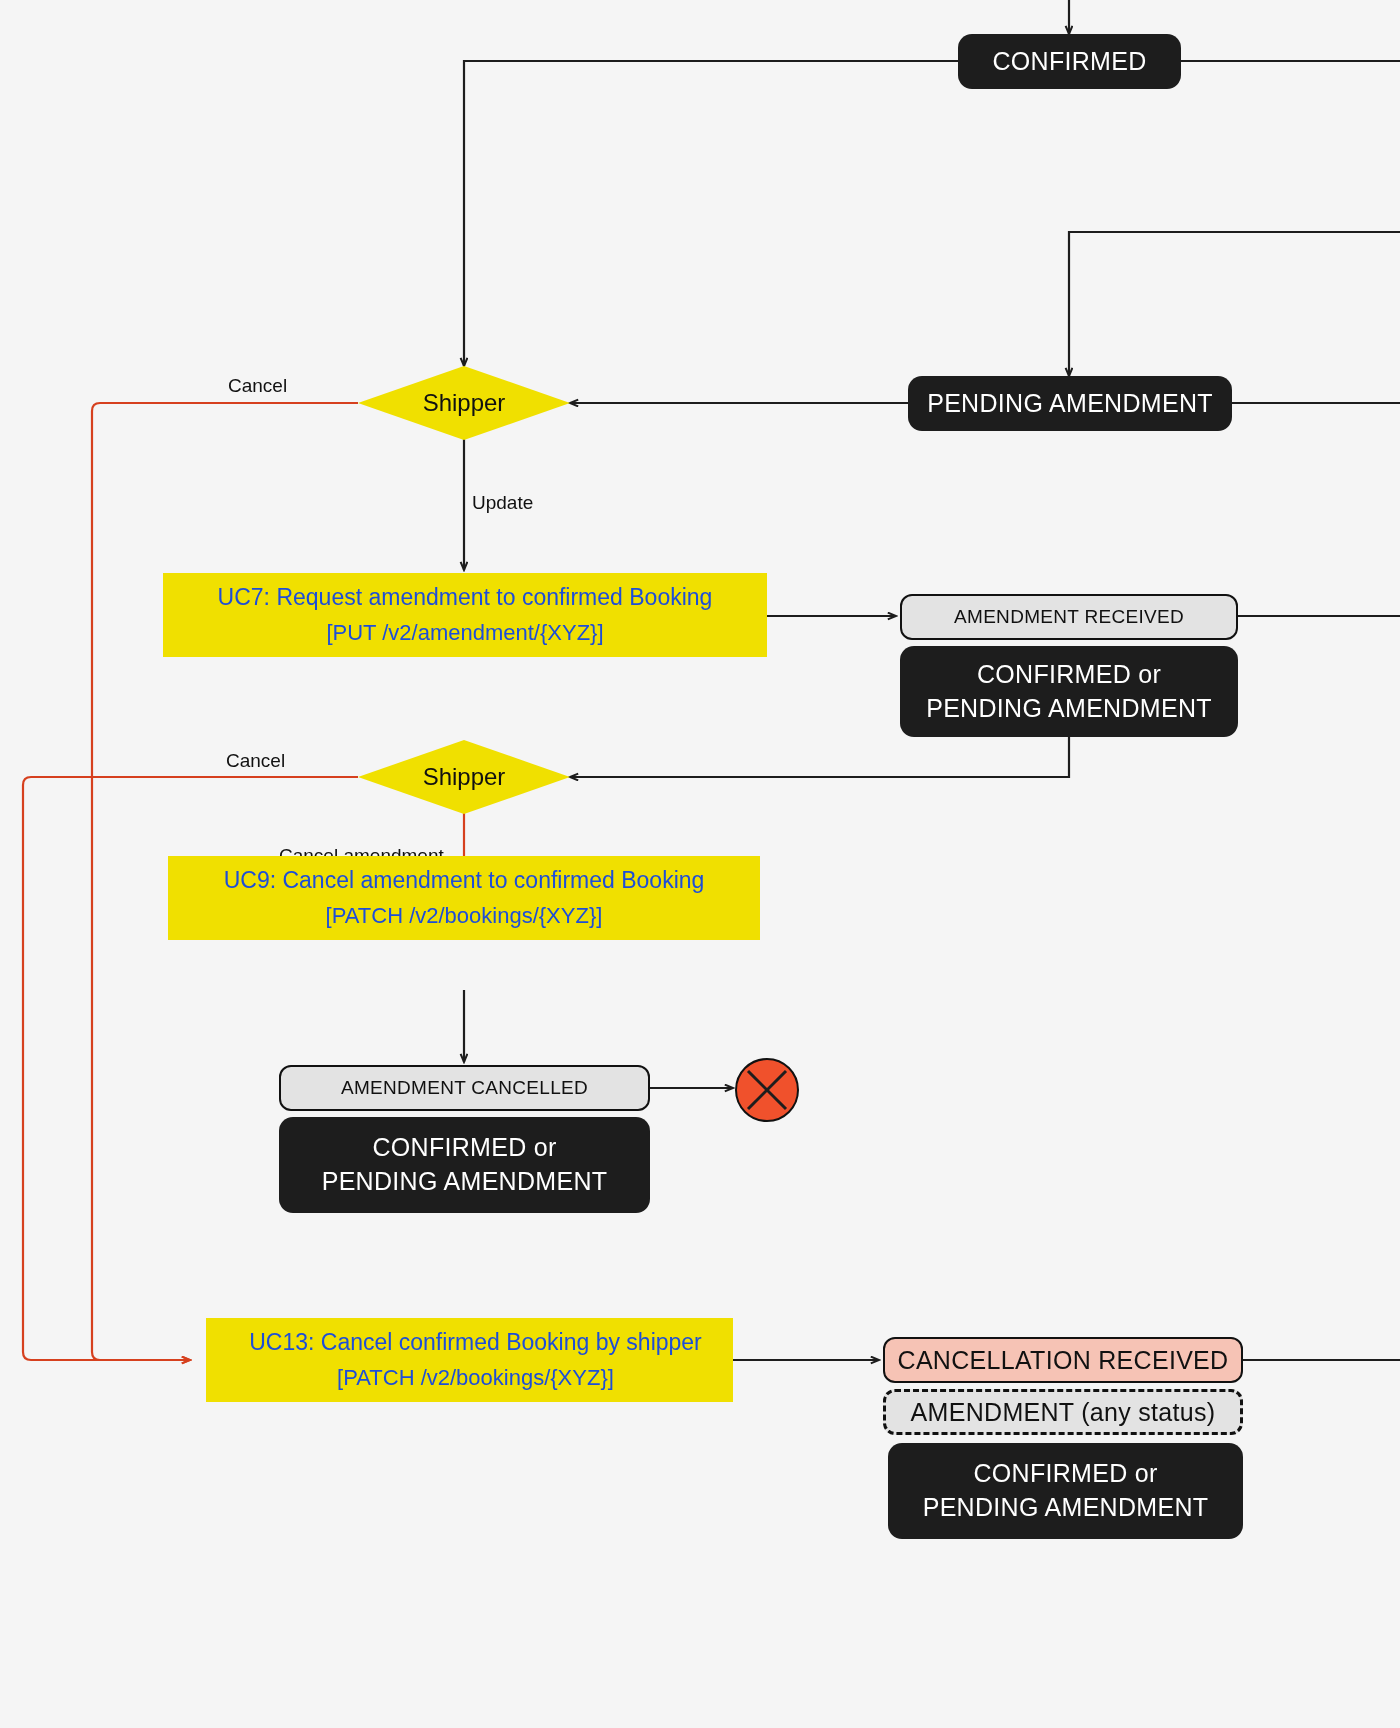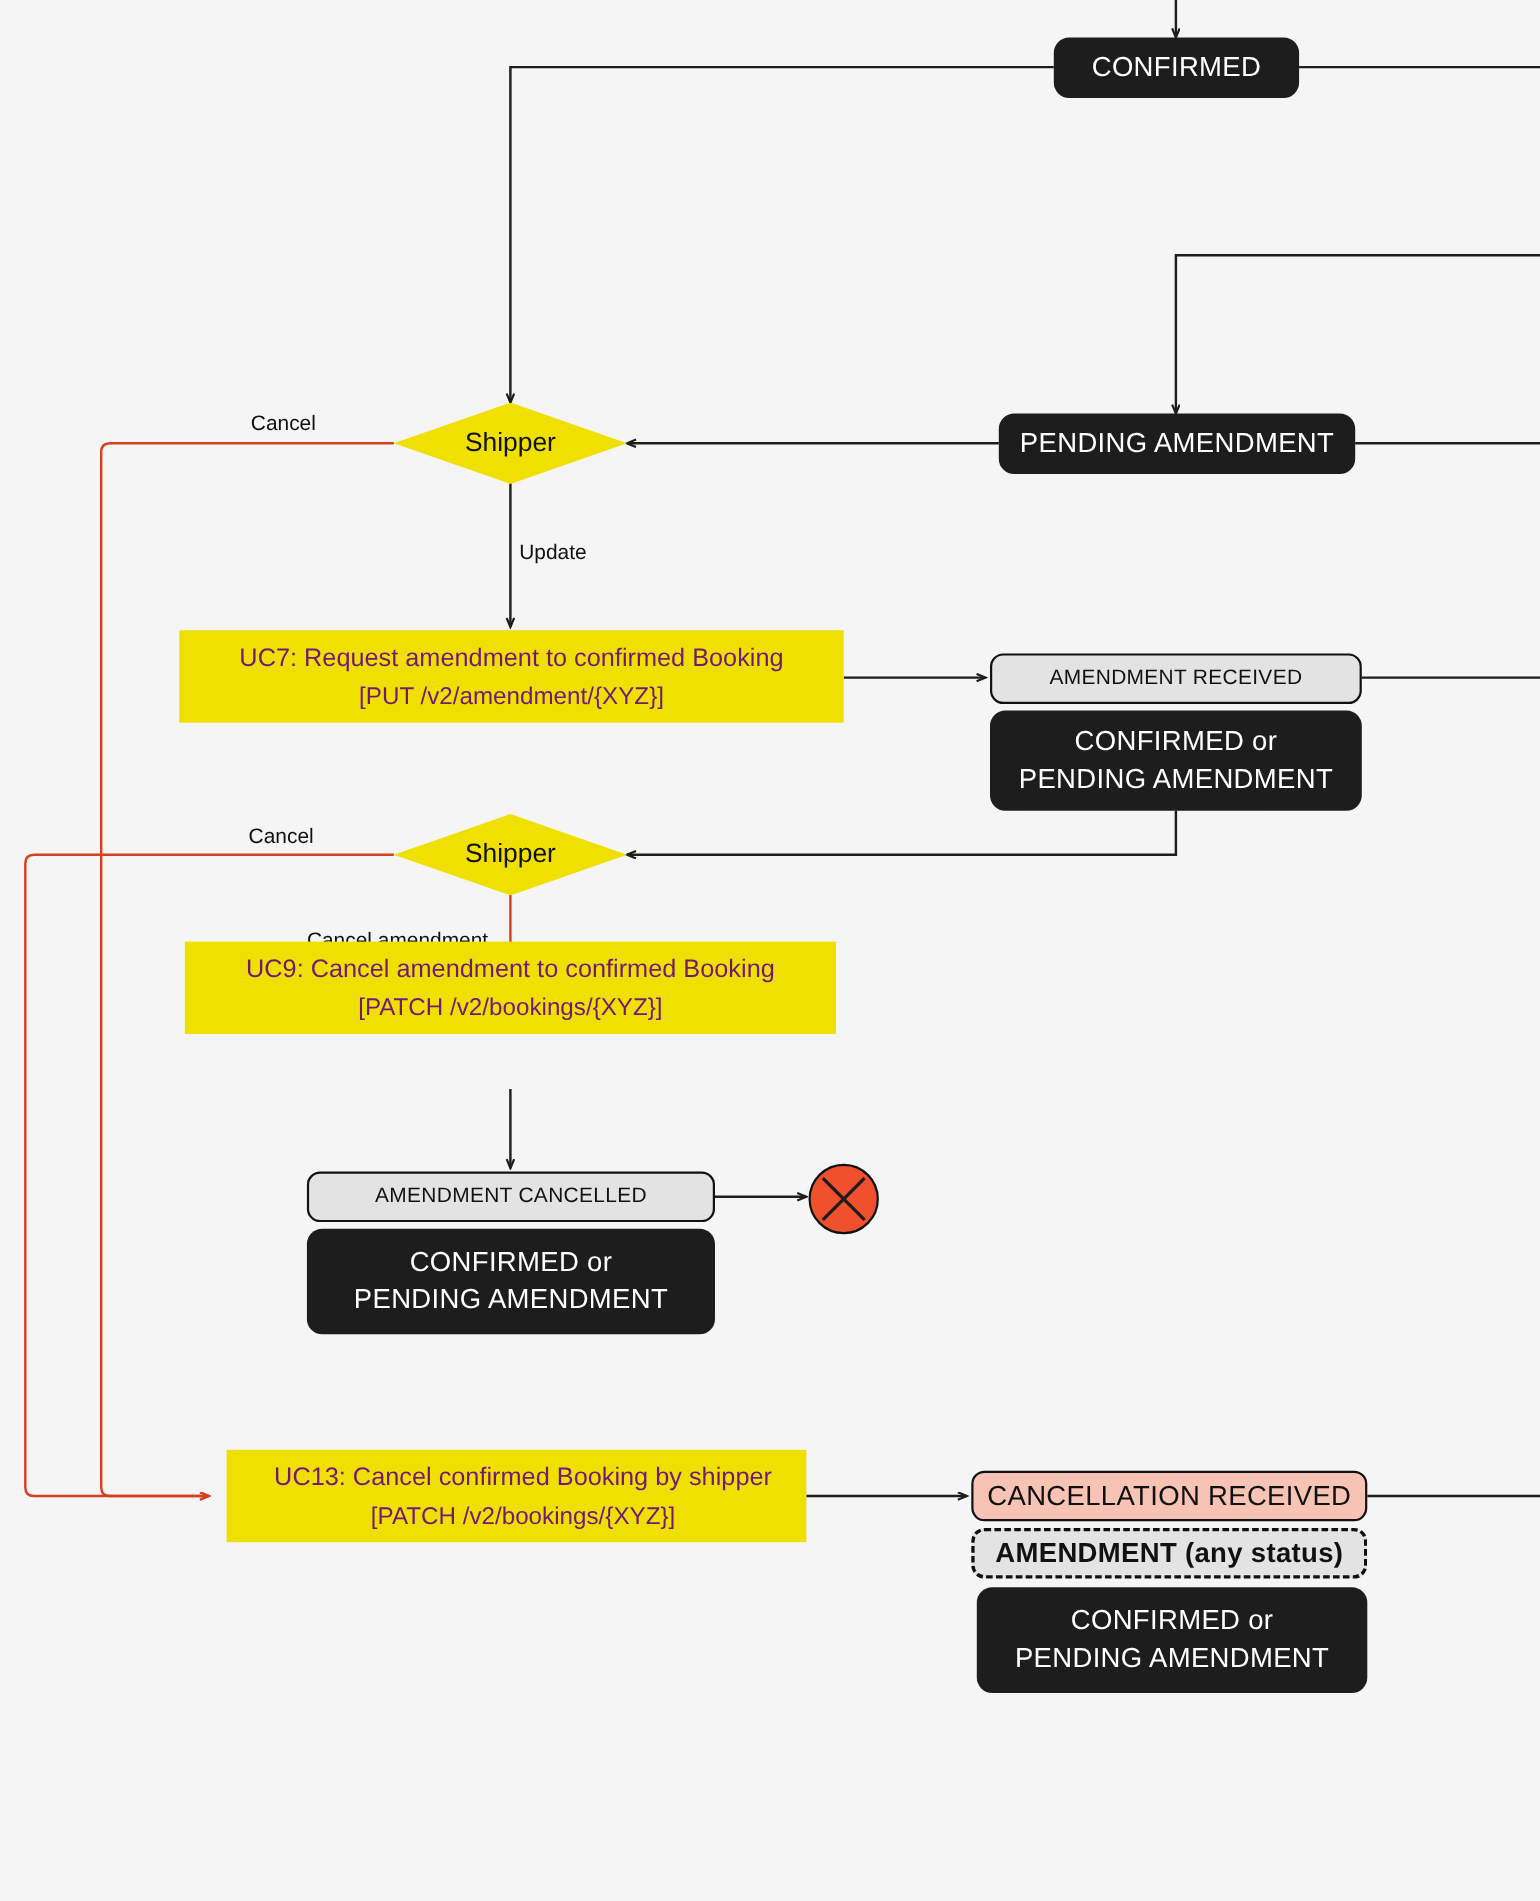--- a/index.html
+++ b/index.html
@@ -34,34 +34,34 @@
     border-radius:12px;
     display:flex;align-items:center;justify-content:center;
     text-align:center;font-size:19px;letter-spacing:.3px;
   }
   
   .pill-gray-dashed{
     background:#e3e3e3;color:#111;
     border:3px dashed #111;
     border-radius:12px;
     display:flex;align-items:center;justify-content:center;
-    text-align:center;font-size:25px;letter-spacing:.3px;font-weight:bold;
+    text-align:center;font-size:25px;letter-spacing:.3px;
   }
   
   .pill-pink{
     background:#f6c3b5;color:#111;
     border:2.5px solid #111;
     border-radius:12px;
     display:flex;align-items:center;justify-content:center;
     text-align:left;font-size:25px;letter-spacing:.3px;
   }
 
   
   .usecase{
-    background:#f0e000;color:#701a75;
+    background:#f0e000;color:#1d4ed8;
     display:flex;flex-direction:column;
     align-items:center;justify-content:center;
     text-align:center;
     font-size:23px;line-height:1.55;
   }
   .usecase .l2{font-size:22px;}
 
   
   .diamond{
     position:absolute;

